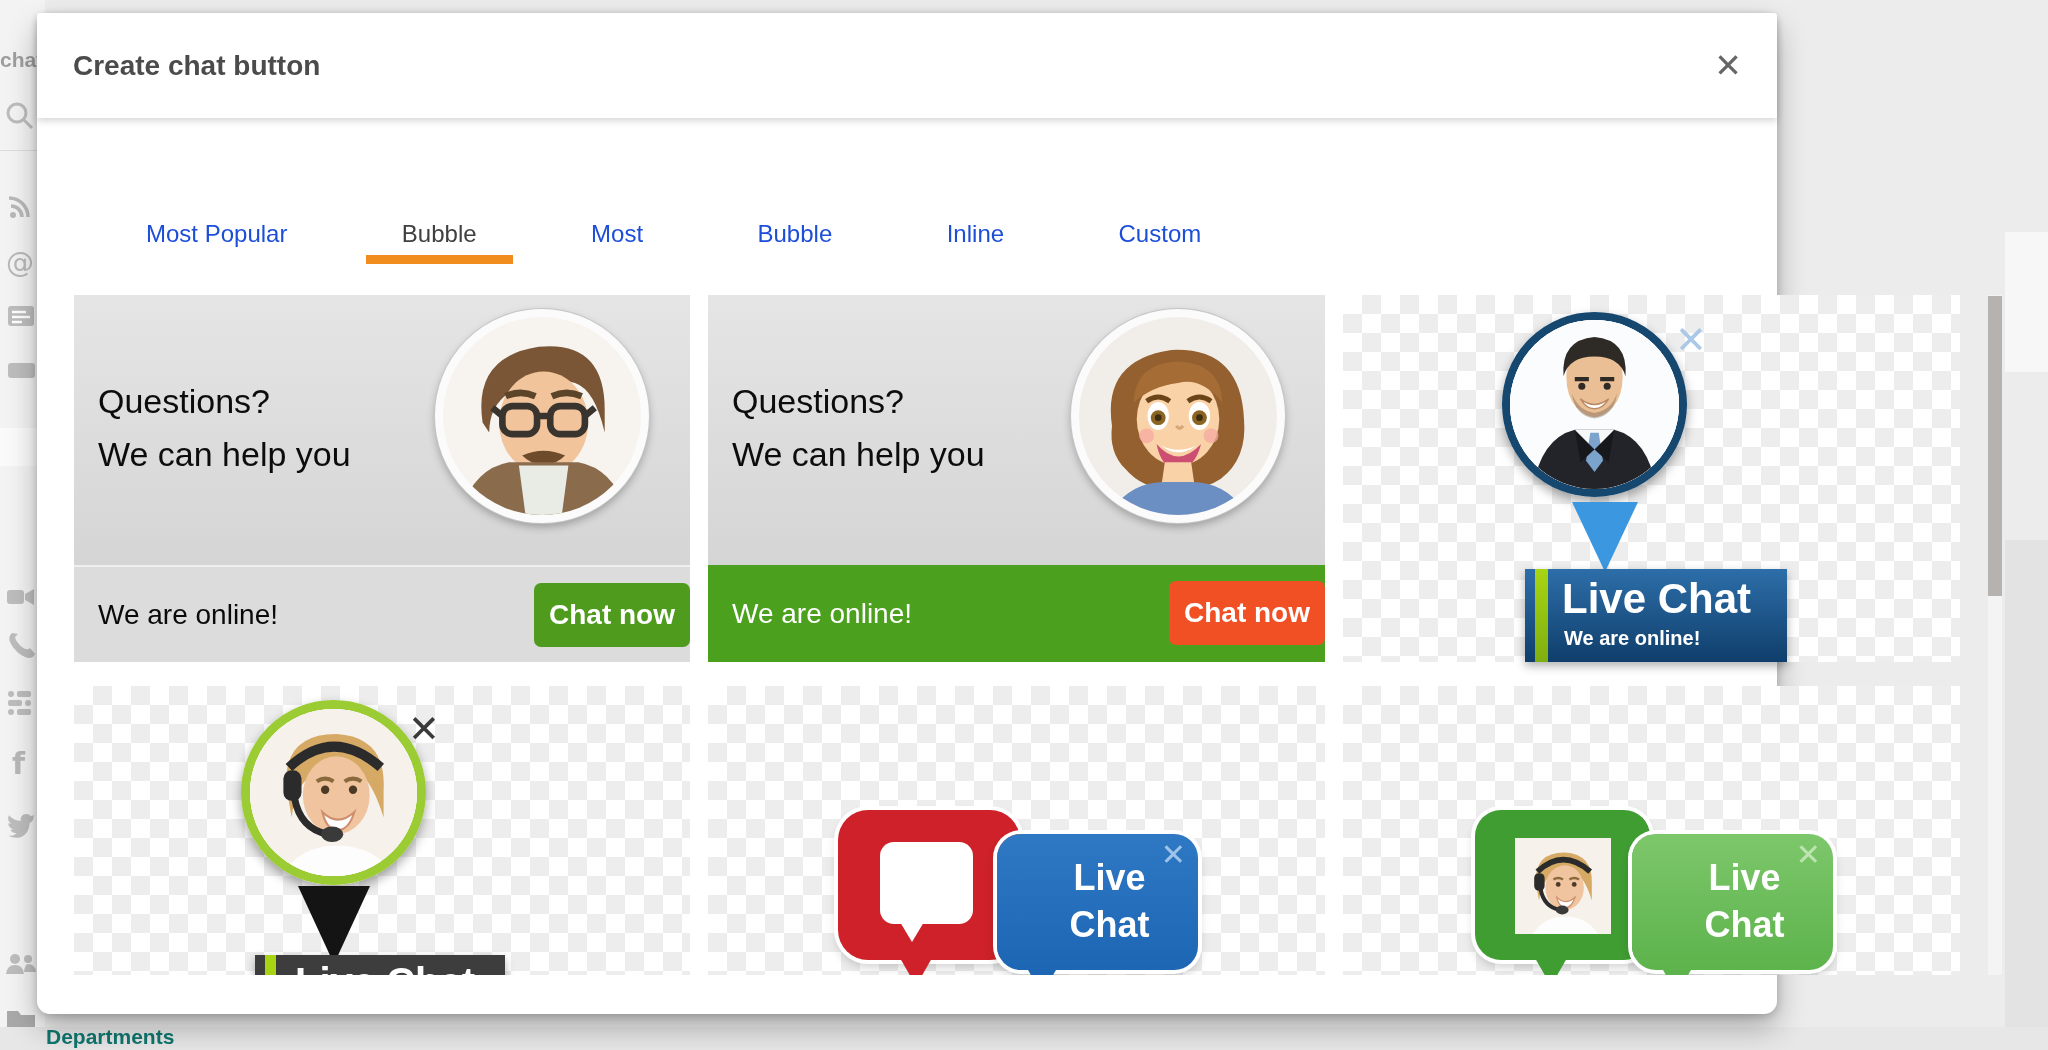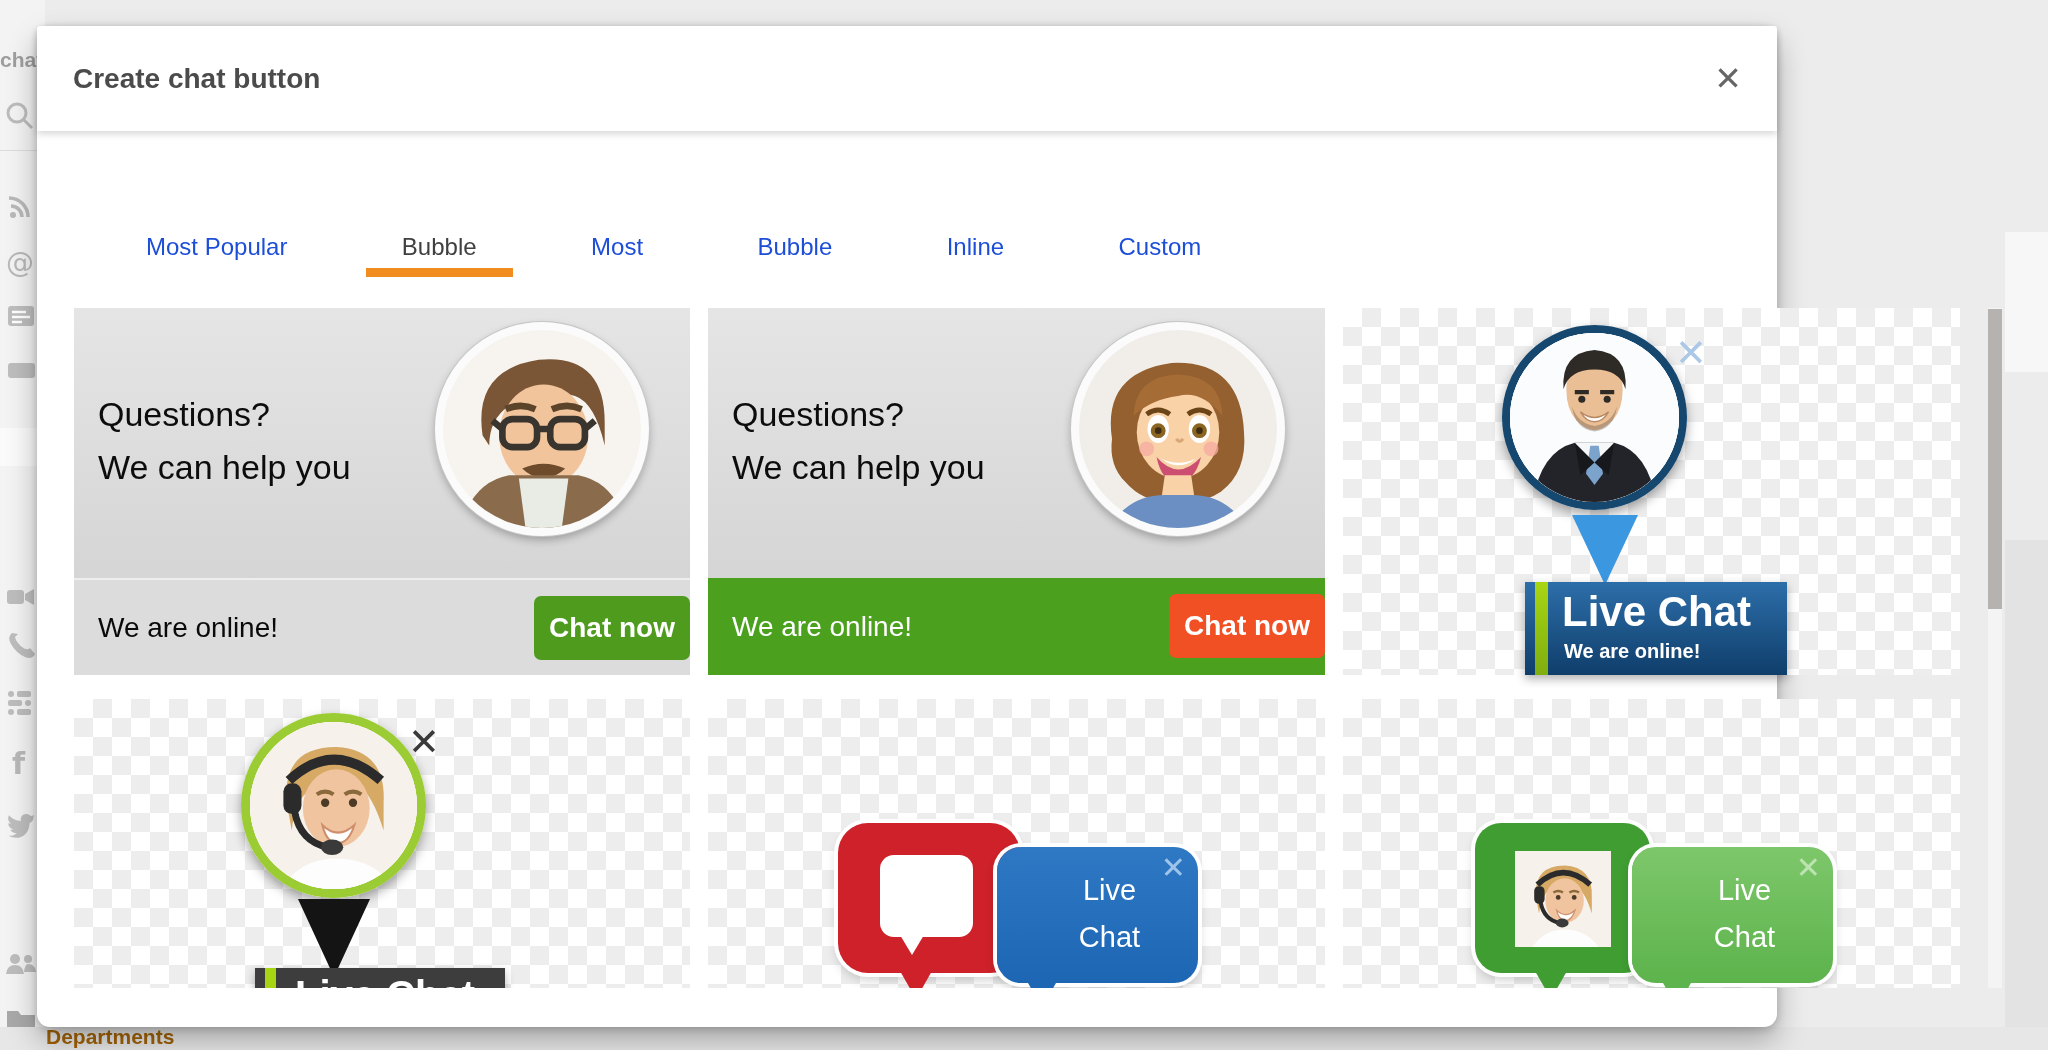--- a/index.html
+++ b/index.html
@@ -14,25 +14,25 @@
   
   .sidebar { position:absolute; left:0; top:0; width:45px; height:1050px; background:#f3f3f3; z-index:1; }
   .sidebar .cfg { position:absolute; left:0; top:48px; font-size:21px; font-weight:bold; color:#9e9e9e; white-space:nowrap; }
   .side-ico { position:absolute; left:4px; width:34px; height:34px; }
   .side-div { position:absolute; left:0; top:150px; width:38px; height:1px; background:#dcdcdc; }
   .side-band { position:absolute; left:0; top:428px; width:45px; height:38px; background:#fafafa; }
   .bg-right { position:absolute; left:2005px; top:0; width:43px; height:1050px; background:#ececec; z-index:1; }
   .bg-right .blk1 { position:absolute; left:0; top:232px; width:43px; height:140px; background:#f7f7f7; }
   .bg-right .blk2 { position:absolute; left:0; top:540px; width:43px; height:510px; background:#e3e3e3; }
   .page-bottom { position:absolute; left:0; top:1027px; width:2048px; height:23px; background:#e7e7e7; z-index:1; }
-  .departments { position:absolute; left:46px; top:1025px; font-size:21px; font-weight:bold; color:#a16207; z-index:2; }
+  .departments { position:absolute; left:46px; top:1025px; font-size:21px; font-weight:bold; color:#0f766e; z-index:2; }
 
   
   .modal {
-    position:absolute; left:37px; top:26px; width:1740px; height:1001px;
+    position:absolute; left:37px; top:13px; width:1740px; height:1001px;
     background:#fff; border-radius:13px; z-index:5;
     box-shadow:0 14px 30px rgba(0,0,0,.28), 0 2px 8px rgba(0,0,0,.18);
   }
   .modal-header {
     position:absolute; left:0; top:0; right:0; height:105px; background:#fff;
     box-shadow:0 3px 7px rgba(0,0,0,.16); border-radius:3px 3px 0 0; z-index:9;
   }
   .modal-title { position:absolute; left:36px; top:0; line-height:105px; font-size:28px; font-weight:bold; color:#4b4b4b; }
   .modal-close { position:absolute; right:26px; top:30px; width:46px; height:46px; line-height:46px; text-align:center;
                  font-size:33px; color:#666; cursor:pointer; }
@@ -85,21 +85,21 @@
   .pin-tri { position:absolute; width:0; height:0; }
   .pin-box { position:absolute; overflow:hidden; box-shadow:0 4px 9px rgba(0,0,0,.3); }
   .pin-stripe { position:absolute; top:0; bottom:0; width:13px; }
   .pin-title { position:absolute; font-weight:bold; color:#fff; white-space:nowrap; }
   .pin-status { position:absolute; font-weight:bold; color:#fff; white-space:nowrap; }
 
   
   .bub { position:absolute; box-shadow:0 0 0 4px #fff, 0 6px 12px rgba(0,0,0,.22); }
   .bub-tail { position:absolute; width:0; height:0; }
   .speech-text { position:absolute; left:0; right:0; top:20px; text-align:center;
-                 font-size:29px; font-weight:normal; color:#fff; line-height:47px;padding-left:24px; }
+                 font-size:36px; font-weight:bold; color:#fff; line-height:47px;padding-left:24px; }
   .bub-x { position:absolute; right:12px; top:6px; font-size:30px; font-weight:bold; line-height:1; }
   .photo-sq { position:absolute; overflow:hidden; background:#fff; }
   .photo-sq svg { display:block; width:100%; height:100%; }
 </style>
 </head>
 <body>
 
 <div class="sidebar">
   <div class="cfg">chat</div>
 

